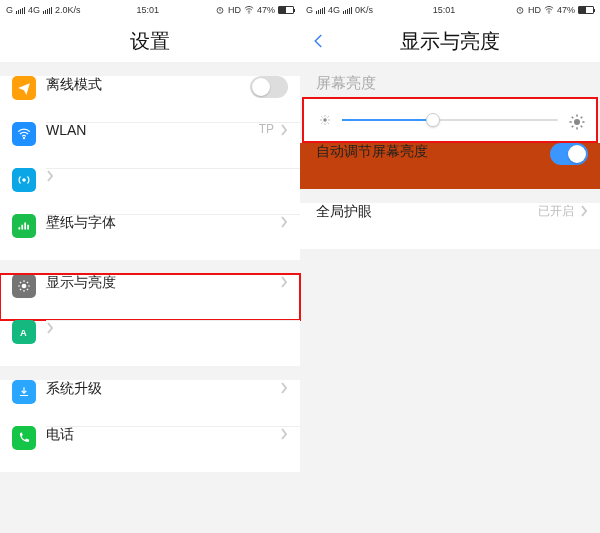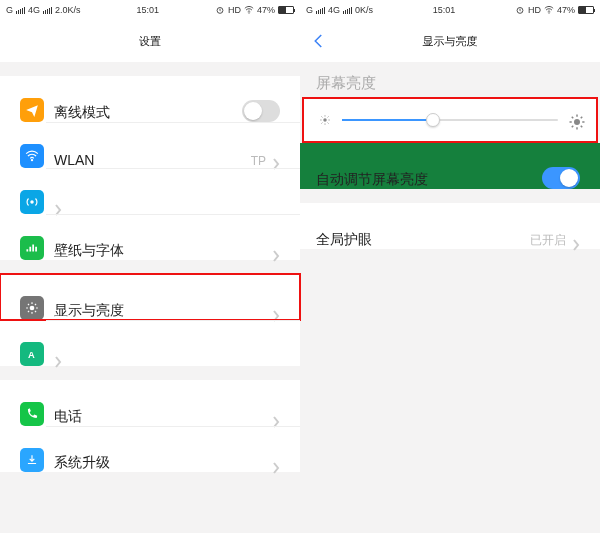--- a/index.html
+++ b/index.html
@@ -13,27 +13,27 @@
 .sig-bars { display: inline-flex; align-items: flex-end; gap: 1px; }
 .sig-bars span { width: 1px; background: #333; }
 .sig-bars span:nth-child(1){height:3px}.sig-bars span:nth-child(2){height:4px}.sig-bars span:nth-child(3){height:5px}.sig-bars span:nth-child(4){height:6px}.sig-bars span:nth-child(5){height:7px}
 .wifi-ic { width: 10px; height: 10px; }
 .alarm-ic { width: 10px; height: 10px; }
 .batt { width: 16px; height: 8px; border: 1px solid #333; border-radius: 1px; position: relative; }
 .batt::after { content:""; position:absolute; right:-2px; top:2px; width:1px; height:3px; background:#333; }
 .batt i { display:block; height:100%; width:47%; background:#333; }
 
 
-.header { height: 42px; background: #fff; display: flex; align-items: center; justify-content: center; position: relative; font-size: 11px; font-weight: 500; color: #111; }
+.header { height: 42px; background: #fff; display: flex; align-items: center; justify-content: center; position: relative; font-size: 20px; font-weight: 500; color: #111; }
 .back { position: absolute; left: 10px; top: 12px; width: 18px; height: 18px; }
 .back svg { width: 18px; height: 18px; stroke: #3b82f6; fill: none; stroke-width: 2; }
 
 
 .group { margin-top: 14px; background: #fff; }
-.row { height: 46px; display: flex; align-items: flex-end; padding: 0 20px; position: relative; }
+.row { height: 46px; display: flex; align-items: flex-start; padding: 0 12px; position: relative; }
 .row + .row::before { content:""; position:absolute; left:46px; right:0; top:0; height:1px; background:#eee; }
 .icon-box { width: 24px; height: 24px; border-radius: 5px; margin-right: 10px; display: flex; align-items: center; justify-content: center; flex-shrink: 0; }
 .icon-box svg { width: 14px; height: 14px; fill: #fff; }
 .row-label { font-size: 14px; color: #222; flex: 1; }
 .row-right { color: #bbb; font-size: 12px; margin-right: 6px; }
 .chev { width: 8px; height: 12px; }
 .chev svg { width: 8px; height: 12px; stroke: #ccc; fill: none; stroke-width: 2; }
 
 .switch { width: 38px; height: 22px; background: #ddd; border-radius: 11px; position: relative; }
 .switch.off .knob { left: 2px; background:#fff; }
@@ -176,37 +176,37 @@
           </svg>
         </div>
       <span class="chev"><svg viewBox="0 0 8 12">
             <path d="M2 1l4 5-4 5"></path>
           </svg></span>
     </div>
   </div>
 
   <div class="group">
     <div class="row">
+      <div class="icon-box bg-sky">
+          <svg viewBox="0 0 24 24">
+            <path d="M12 4v10M8 10l4 4 4-4M5 18h14" stroke="#fff" stroke-width="2" fill="none"></path>
+          </svg>
+        </div>
+      <span class="row-label">系统升级</span>
+      <span class="chev"><svg viewBox="0 0 8 12">
+            <path d="M2 1l4 5-4 5"></path>
+          </svg></span>
+    </div>
+    <div class="row">
       <div class="icon-box bg-green2">
           <svg viewBox="0 0 24 24">
             <path d="M5 4c0 9 6 15 15 15l1-4-5-2-2 2c-3-1-5-3-6-6l2-2-2-5z"></path>
           </svg>
         </div>
       <span class="row-label">电话</span>
-      <span class="chev"><svg viewBox="0 0 8 12">
-            <path d="M2 1l4 5-4 5"></path>
-          </svg></span>
-    </div>
-    <div class="row">
-      <div class="icon-box bg-sky">
-          <svg viewBox="0 0 24 24">
-            <path d="M12 4v10M8 10l4 4 4-4M5 18h14" stroke="#fff" stroke-width="2" fill="none"></path>
-          </svg>
-        </div>
-      <span class="row-label">系统升级</span>
       <span class="chev"><svg viewBox="0 0 8 12">
             <path d="M2 1l4 5-4 5"></path>
           </svg></span>
     </div>
 
   </div>
 </div>
 
 <div class="panel">
   <div class="status-bar">
@@ -268,21 +268,21 @@
       </div>
       <span class="sun-ic sun-lg"><svg viewBox="0 0 24 24">
             <circle cx="12" cy="12" r="4"></circle>
             <g stroke="#888" stroke-width="2">
               <path d="M12 2v3M12 19v3M2 12h3M19 12h3M5 5l2 2M17 17l2 2M19 5l-2 2M7 17l-2 2"></path>
             </g>
           </svg></span>
     </div>
   </div>
 
-  <div style="background:#15803d">
+  <div style="background:#c2410c">
     <div class="row" style="padding-left:16px">
       <span class="row-label">自动调节屏幕亮度</span>
       <div class="switch on">
           <div class="knob"></div>
         </div>
     </div>
   </div>
 
   <div class="group">
     <div class="row" style="padding-left:16px">

